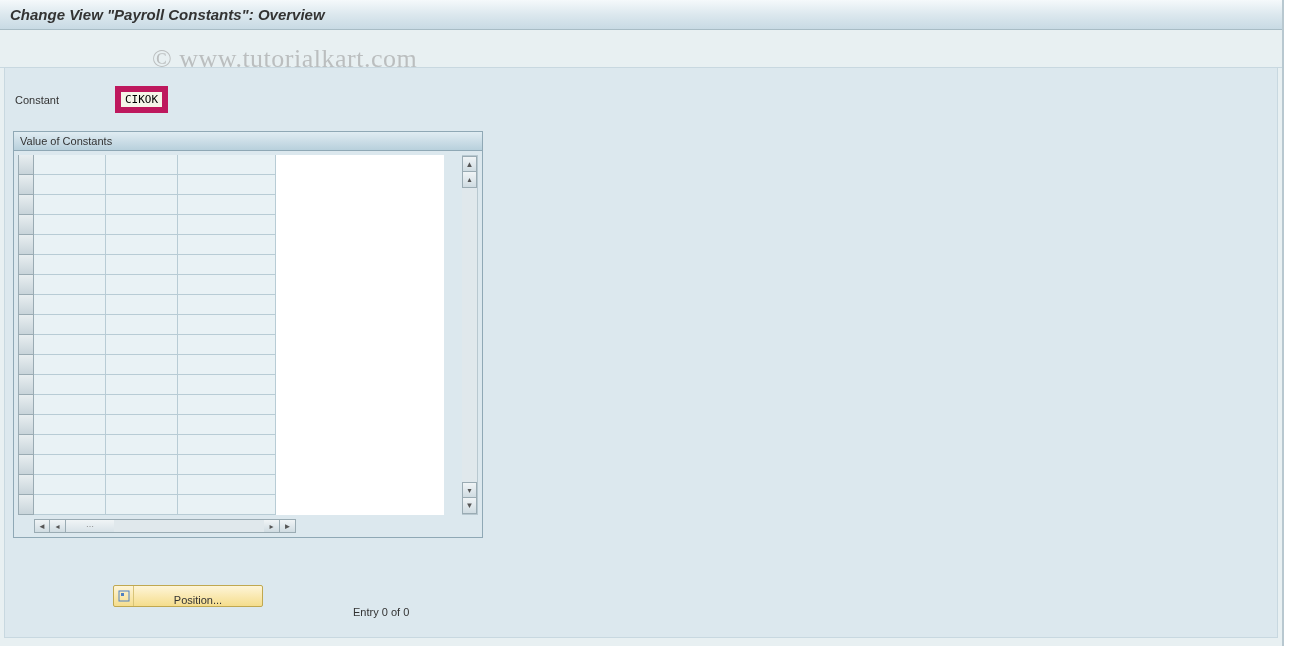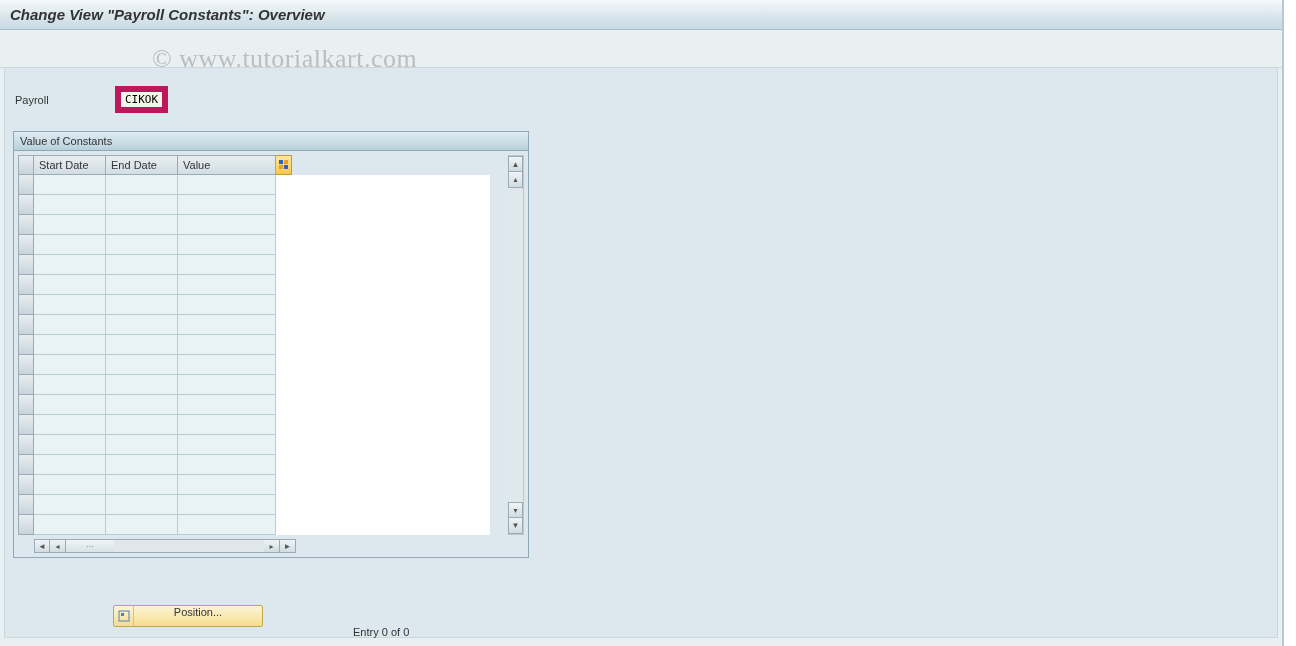--- a/index.html
+++ b/index.html
@@ -58,21 +58,21 @@
     .field-value-box {
       background: #f5f5e8;
       border: 6px solid #be185d;
       padding: 1px 4px;
       font-family: monospace;
       font-size: 11px;
       min-width: 44px;
       text-align: left;
     }
     .panel {
-      width: 516px;
+      width: 470px;
       border: 1px solid #8fa8b5;
       background: #dce8ee;
     }
     .panel-header {
       background: linear-gradient(to bottom, #e0ecf2 0%, #b8d0dc 100%);
       border-bottom: 1px solid #8fa8b5;
       padding: 3px 6px;
       font-size: 11px;
       color: #333;
     }
@@ -205,21 +205,21 @@
       margin-top: 36px;
       padding-left: 100px;
     }
     .position-btn {
       width: 150px;
       height: 22px;
       background: linear-gradient(to bottom, #fef5d8, #f5dd8c);
       border: 1px solid #c0a850;
       border-radius: 2px;
       display: flex;
-      align-items: flex-start;
+      align-items: flex-end;
       font-size: 11px;
       color: #333;
       cursor: pointer;
     }
     .position-btn .icon-box {
       width: 20px;
       display: flex;
       align-items: center;
       justify-content: center;
       border-right: 1px solid #d8c478;
@@ -248,42 +248,28 @@
   </style>
 </head>
 <body>
 
 <div class="main-container">
   <div class="title-bar">Change View "Payroll Constants": Overview</div>
   <div class="toolbar-area"></div>
 
   <div class="content-area">
     <div class="field-row">
-      <div class="field-label">Payroll</div>
+      <div class="field-label">Constant</div>
       <div class="field-value-box">CIKOK</div>
     </div>
 
     <div class="panel">
       <div class="panel-header">Value of Constants</div>
       <div class="table-wrapper">
         <div class="table-area">
-          <div class="table-header">
-            <div class="th-selector"></div>
-            <div class="th th-start">Start Date</div>
-            <div class="th th-end">End Date</div>
-            <div class="th th-value">Value</div>
-            <div class="th-config">
-              <svg viewBox="0 0 10 10">
-                <rect x="0" y="0" width="4" height="4" fill="#3060c0"></rect>
-                <rect x="5" y="0" width="4" height="4" fill="#e8a020"></rect>
-                <rect x="0" y="5" width="4" height="4" fill="#e8a020"></rect>
-                <rect x="5" y="5" width="4" height="4" fill="#3060c0"></rect>
-              </svg>
-            </div>
-          </div>
           <div class="table-body" id="table-body">
               <div class="tr">
                 <div class="td-selector"></div>
                 <div class="td td-start"></div>
                 <div class="td td-end"></div>
                 <div class="td td-value"></div>
               </div>
               <div class="tr">
                 <div class="td-selector"></div>
                 <div class="td td-start"></div>

